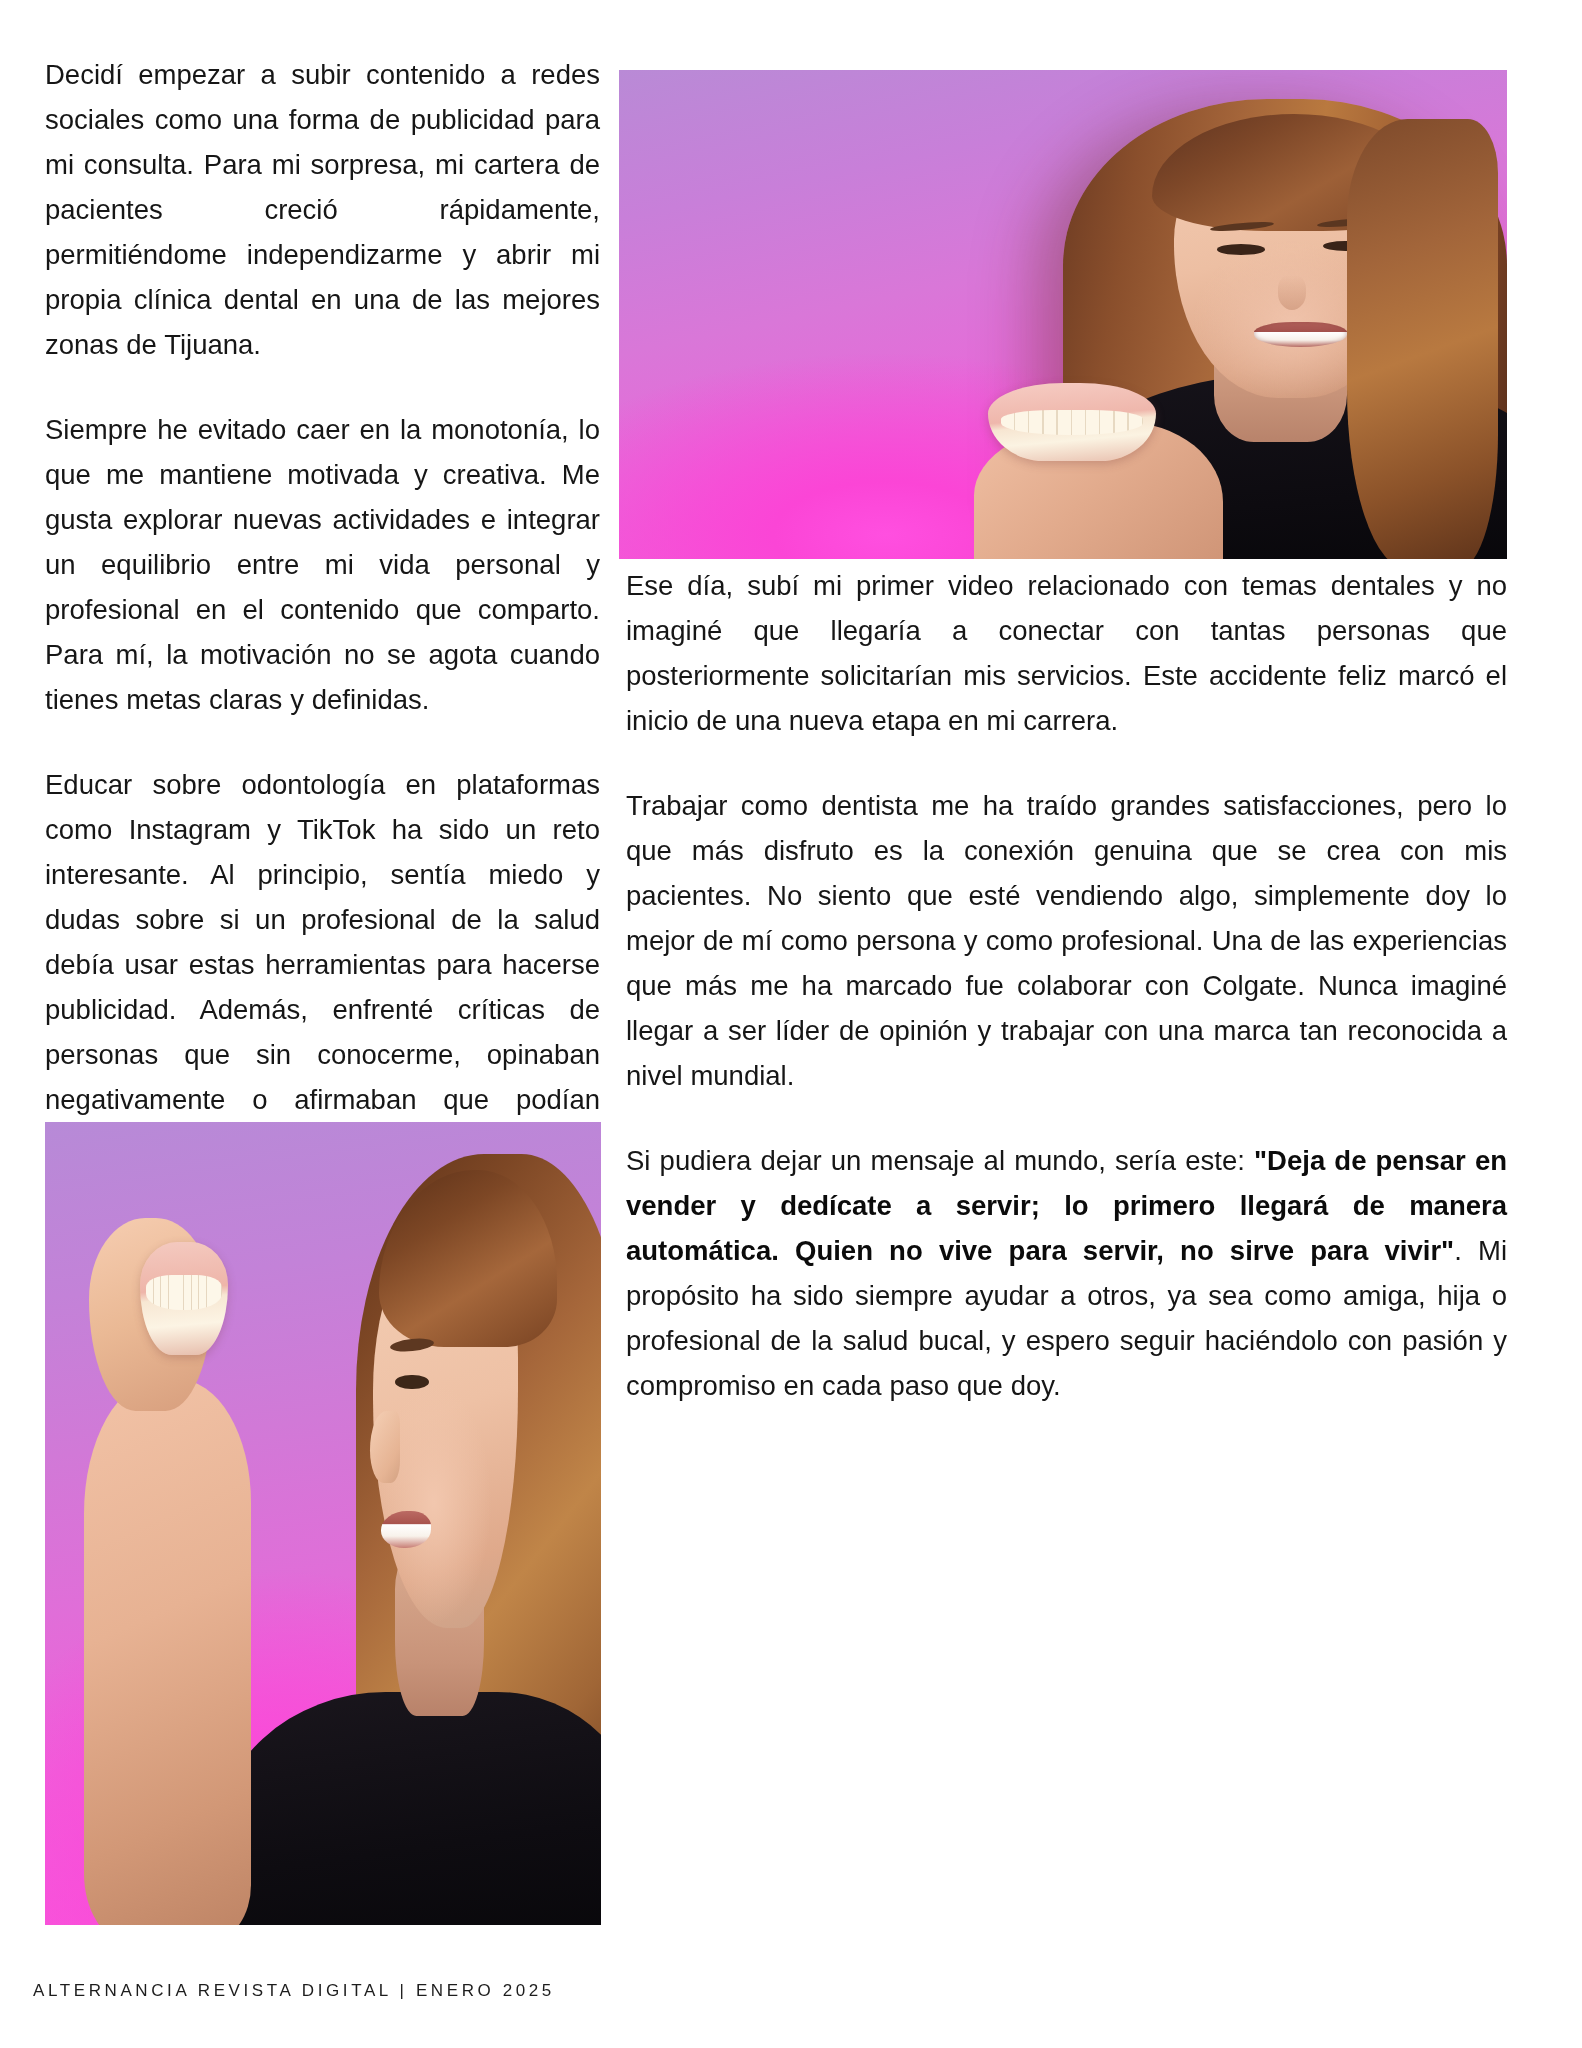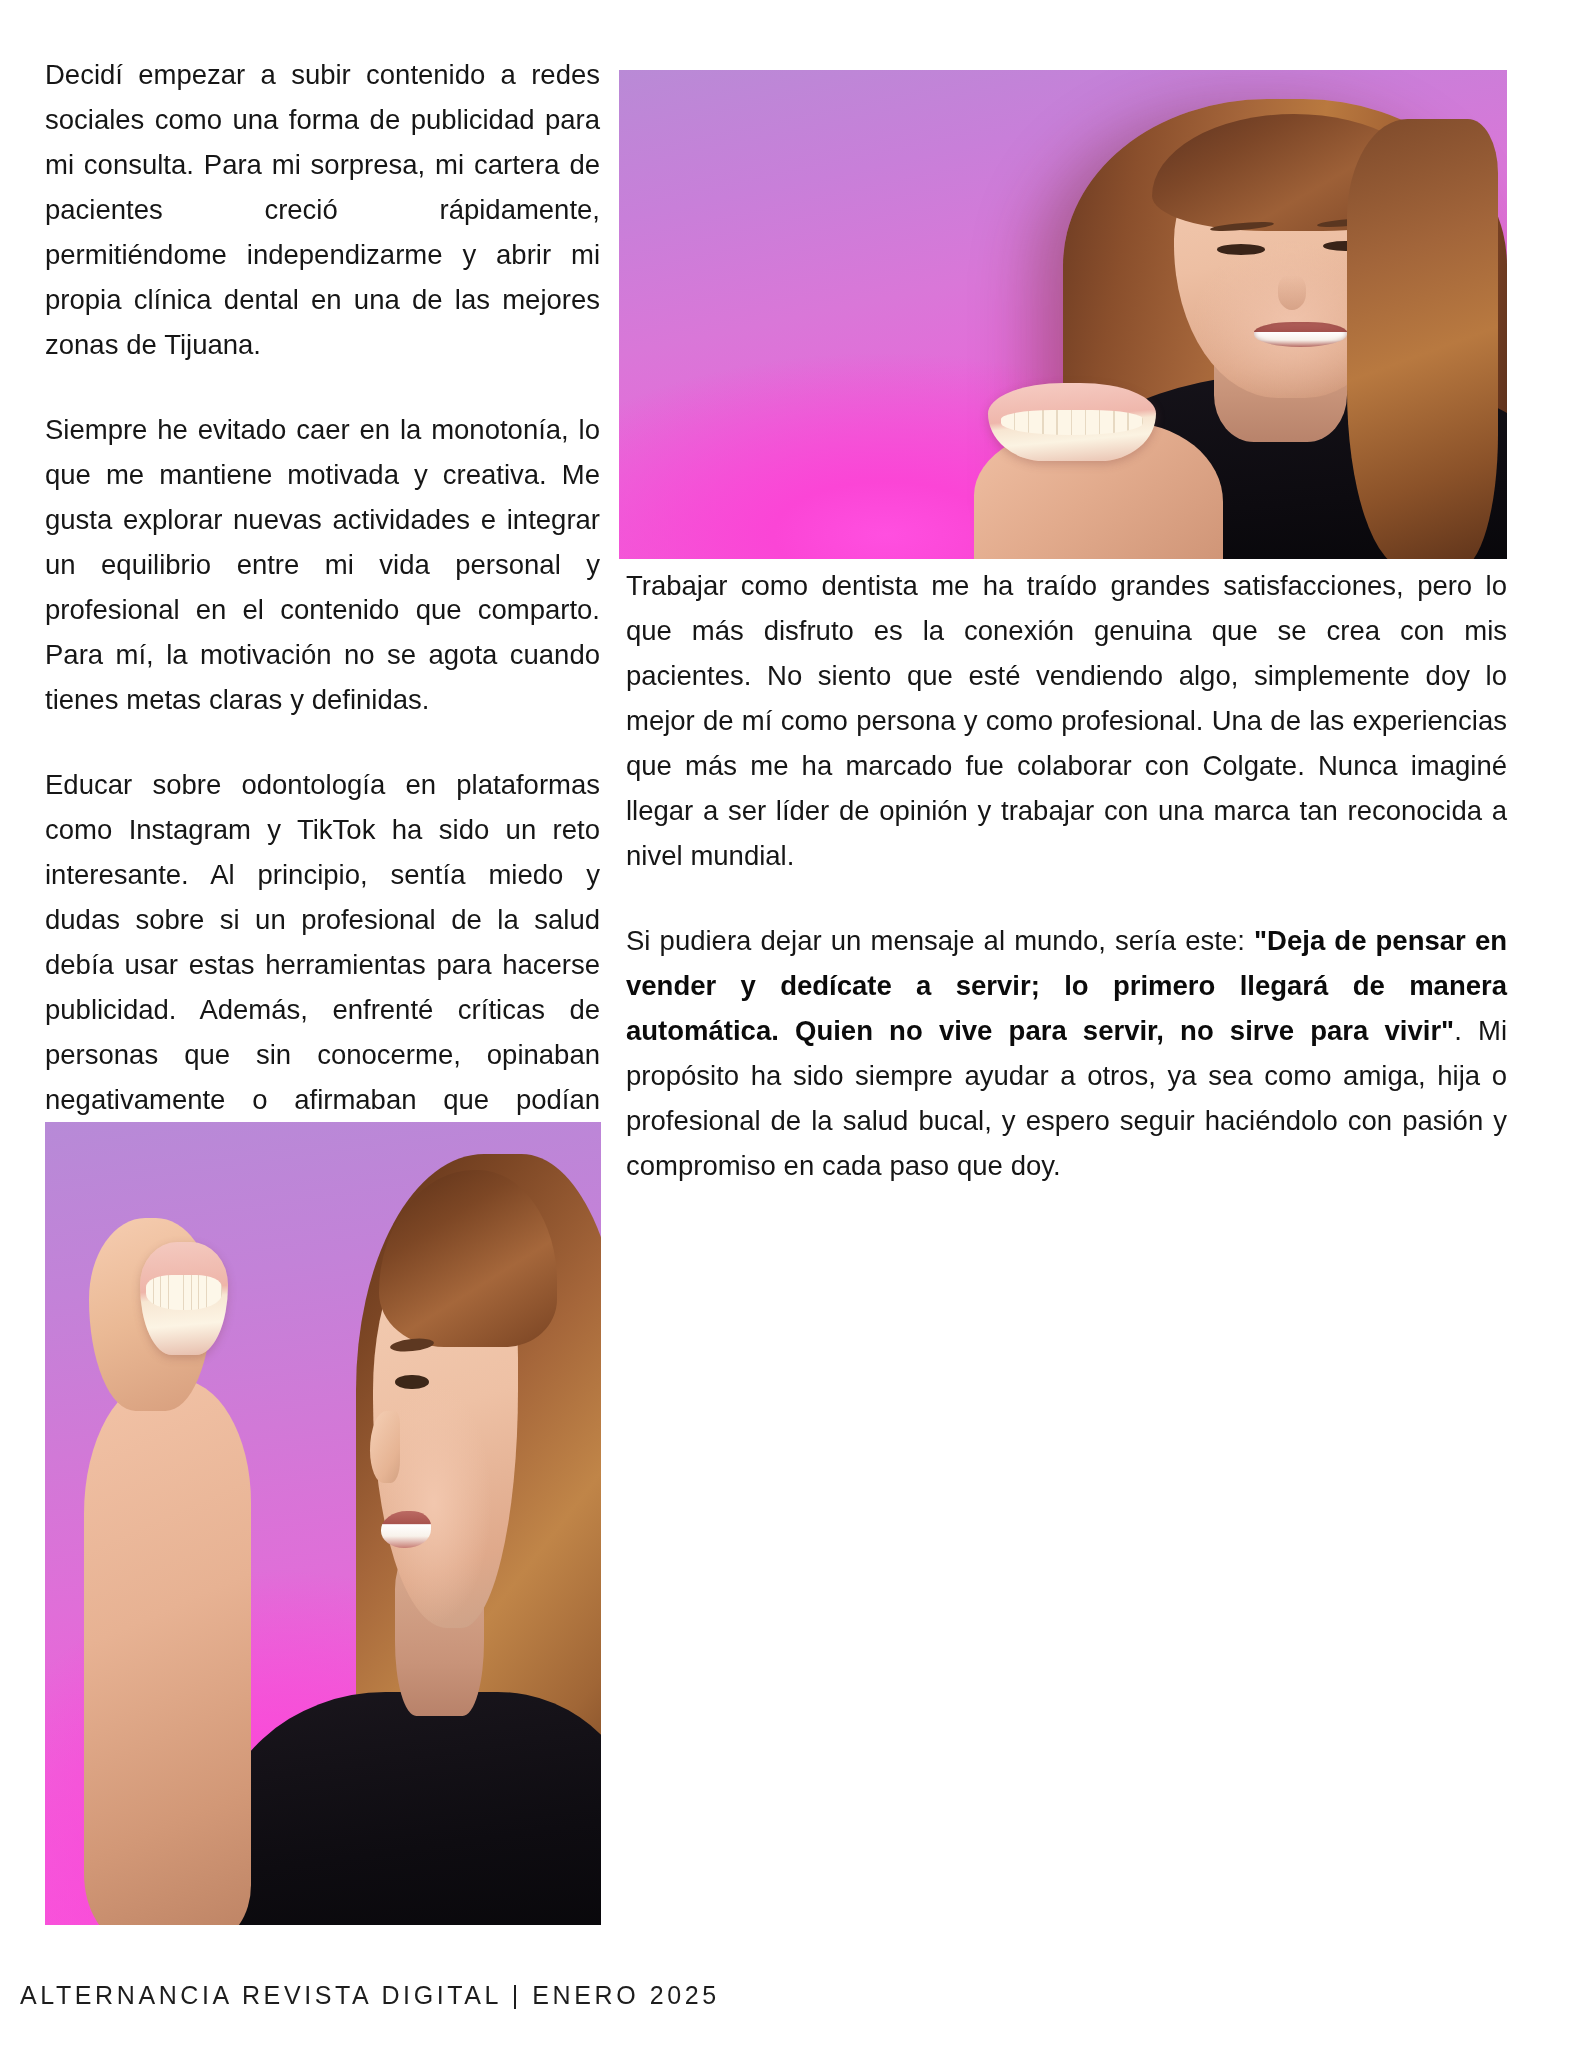--- a/index.html
+++ b/index.html
@@ -319,24 +319,24 @@
     top: 19%;
     width: 13.6%;
     height: 4.4%;
     border-radius: 34% 34% 46% 46%;
     background: repeating-linear-gradient(90deg, #fdf7e9 0 9%, #e6d7c0 9% 10%);
   }
 
   
   .footer {
     position: absolute;
-    left: 20px;
+    left: 33px;
     top: 1981px;
     font-family: "Liberation Sans", sans-serif;
-    font-size: 25px;
+    font-size: 17px;
     letter-spacing: 3.6px;
     color: #1d1d1d;
     white-space: nowrap;
   }
 </style>
 </head>
 <body>
 
 <div class="page">
 
@@ -360,20 +360,21 @@
     <div class="fig eye" id="tr-eye-r"></div>
     <div class="fig" id="tr-nose"></div>
     <div class="fig" id="tr-mouth"></div>
     <div class="fig" id="tr-hair-front"></div>
     <div class="fig" id="tr-arm"></div>
     <div class="fig" id="tr-denture"></div>
     <div class="fig" id="tr-denture-teeth"></div>
   </div>
 
   <div class="col-right">
+    <p class="para">Ese día, subí mi primer video relacionado con temas dentales y no imaginé que llegaría a conectar con tantas personas que posteriormente solicitarían mis servicios. Este accidente feliz marcó el inicio de una nueva etapa en mi carrera.</p>
     <p class="para">Trabajar como dentista me ha traído grandes satisfacciones, pero lo que más disfruto es la conexión genuina que se crea con mis pacientes. No siento que esté vendiendo algo, simplemente doy lo mejor de mí como persona y como profesional. Una de las experiencias que más me ha marcado fue colaborar con Colgate. Nunca imaginé llegar a ser líder de opinión y trabajar con una marca tan reconocida a nivel mundial.</p>
     <p class="para"><span>Si pudiera dejar un mensaje al mundo, sería este: </span><b>"Deja de pensar en vender y dedícate a servir; lo primero llegará de manera automática. Quien no vive para servir, no sirve para vivir"</b><span>. Mi propósito ha sido siempre ayudar a otros, ya sea como amiga, hija o profesional de la salud bucal, y espero seguir haciéndolo con pasión y compromiso en cada paso que doy.</span></p>
   </div>
 
   <div class="photo" id="photo-bottom-left">
     <div class="bg"></div>
     <div class="fig" id="bl-hair-back"></div>
     <div class="fig" id="bl-body"></div>
     <div class="fig" id="bl-neck"></div>
     <div class="fig" id="bl-face"></div>

